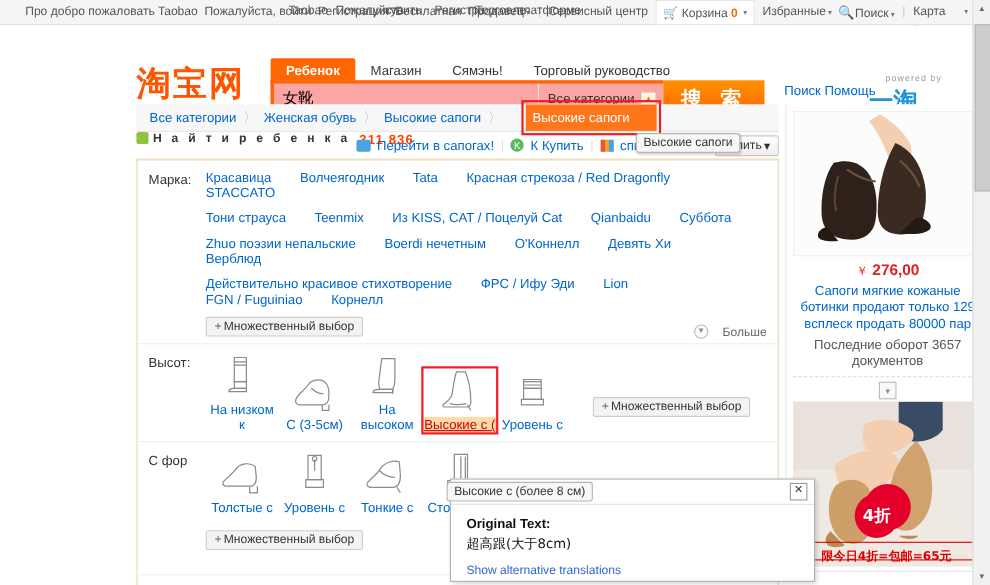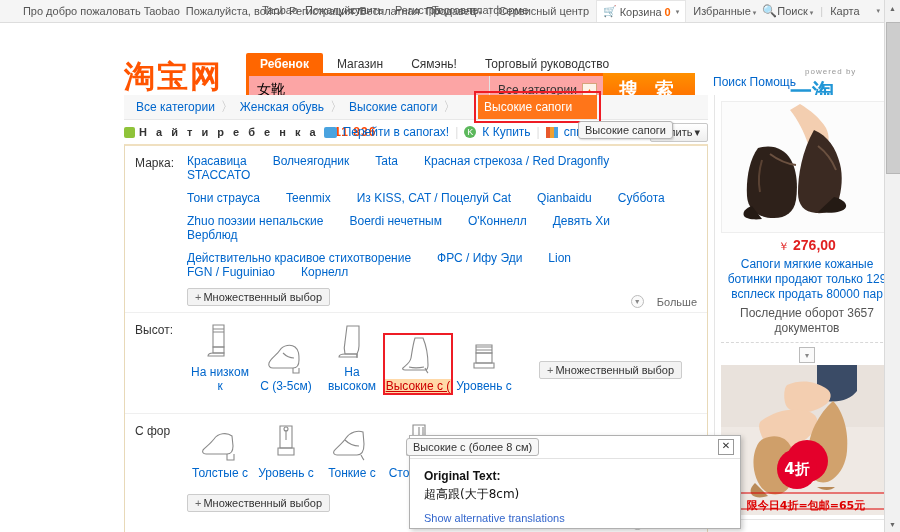--- a/index.html
+++ b/index.html
@@ -99,21 +99,21 @@
   
   .page{position:relative;width:900px;height:438px;background:#fff;}
   .content{position:absolute;left:124px;top:0;width:584px;}
   .crumbs{
     height:24px;background:#f7f7f7;border-bottom:1px solid #e8e8e8;
     display:flex;align-items:center;font-size:12px;padding-left:6px;color:#06c;
   }
   .crumb{color:#06c;padding:0 6px;}
   .crumb-sep{color:#bbb;font-size:13px;}
 
-  .findrow{height:24px;display:flex;align-items:center;position:relative;font-size:12px;}
+  .findrow{height:24px;display:flex;align-items:flex-start;position:relative;font-size:12px;}
   .find-ico{width:11px;height:11px;background:#8fc33a;border-radius:2px;margin-right:4px;}
   .find-txt{font-weight:bold;letter-spacing:3px;color:#333;font-size:11px;}
   .find-num{color:#ff4400;font-weight:bold;margin-left:8px;letter-spacing:1px;}
   .findright{position:absolute;right:0;top:0;height:24px;display:flex;align-items:center;gap:6px;font-size:12px;}
   .ico-chat{width:13px;height:11px;background:#4aa3df;border-radius:2px;}
   .ico-k{width:12px;height:12px;border-radius:50%;background:#5cb85c;color:#fff;font-size:9px;
      display:flex;align-items:center;justify-content:center;}
   .ico-bars{width:12px;height:11px;background:linear-gradient(90deg,#e8582b 33%,#f0a030 33% 66%,#4aa3df 66%);}
   .fr-link{color:#06c;}
   .fr-sep{color:#ddd;}
@@ -354,21 +354,21 @@
               <span>Множественный выбор</span>
             </span>
           </div>
         </div>
         <div class="more">
           <span class="more-circ">▼</span>
           <span>Больше</span>
         </div>
       </div>
 
-      <div class="frow" style="padding-bottom:20px;">
+      <div class="frow" style="padding-bottom:8px;">
         <div class="flabel">Высот:</div>
         <div class="flinks imgrow">
           <div class="imgitem">
             <div class="thumb">
               <svg width="42" height="42" viewBox="0 0 42 42">
                   <g class="ln">
                 <path d="M14 4 h11 v22 h-11 z"></path>
                     <path d="M14 26 h11 v6 h-11 z"></path>
                 <path d="M14 32 c-3 0 -5 1 -5 3 h16 v-3 z"></path>
                     <path d="M14 8 h11 M14 11 h11"></path>

